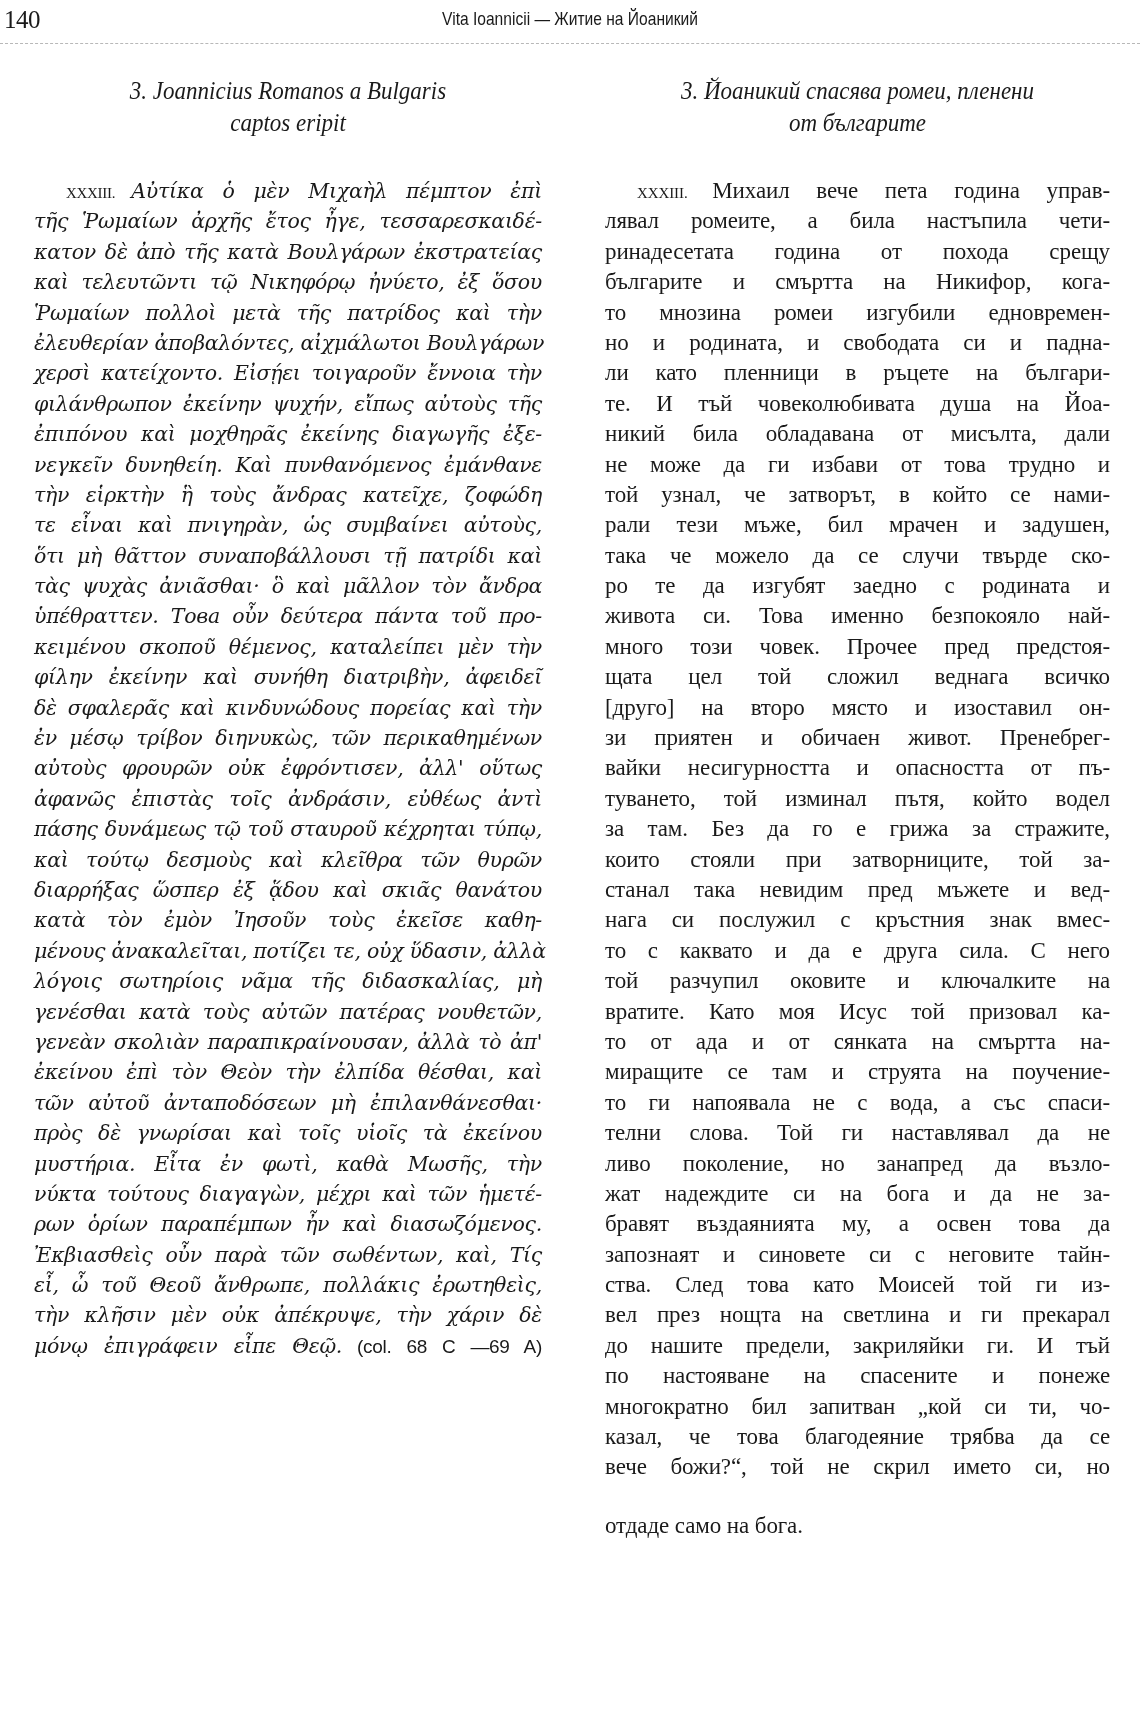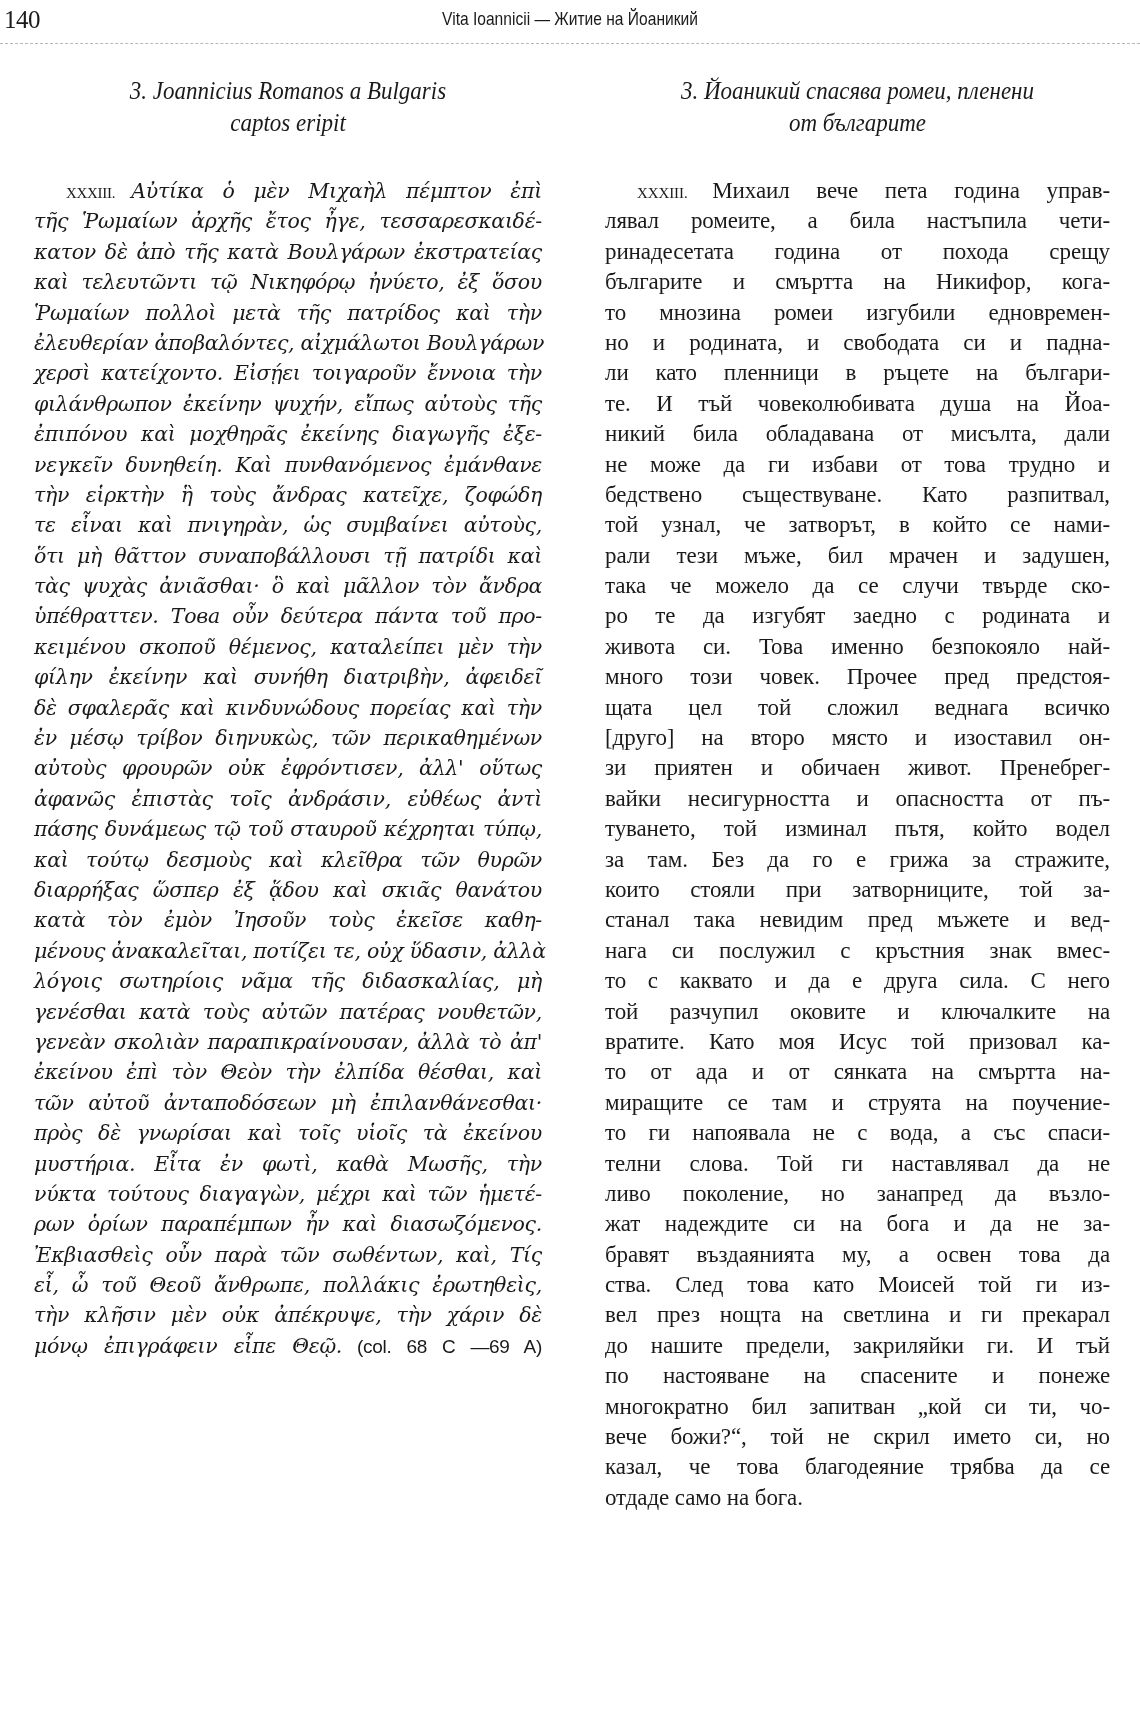--- a/index.html
+++ b/index.html
@@ -33,21 +33,21 @@
     font-family: "Liberation Serif", serif; transform: scaleX(0.92);
     margin: 0; font-weight: normal;
   }
   .body {
     margin-top: 37px;
   }
   .line {
     display: block; white-space: nowrap; text-align: justify;
     text-align-last: justify; height: 30.4px; line-height: 30.4px;
   }
-  .line.last { text-align-last: left; }
+  .line.last { text-align-last: left; margin-top: 28px; }
   .greek .line {
     font-family: "DejaVu Serif", serif; font-style: italic; font-size: 20.5px;
     letter-spacing: -0.3px;
   }
   .cyr .line {
     font-family: "Liberation Serif", serif; font-size: 23px; letter-spacing: -0.1px;
   }
   .greek .line.first, .cyr .line.first { text-indent: 32px; }
   .chapter-num { font-style: normal; font-family: "Liberation Serif", serif; font-size: 15px; }
   .ref { font-style: normal; font-family: Liberation Sans, sans-serif; font-size: 19px; }
@@ -118,21 +118,20 @@
       <span class="line first"><span class="chapter-num">XXXIII. </span><span>Михаил вече пета година управ-</span></span>
       <span class="line"><span>лявал ромеите, а била настъпила чети-</span></span>
       <span class="line"><span>ринадесетата година от похода срещу</span></span>
       <span class="line"><span>българите и смъртта на Никифор, кога-</span></span>
       <span class="line"><span>то мнозина ромеи изгубили едновремен-</span></span>
       <span class="line"><span>но и родината, и свободата си и падна-</span></span>
       <span class="line"><span>ли като пленници в ръцете на българи-</span></span>
       <span class="line"><span>те. И тъй човеколюбивата душа на Йоа-</span></span>
       <span class="line"><span>никий била обладавана от мисълта, дали</span></span>
       <span class="line"><span>не може да ги избави от това трудно и</span></span>
-      <span class="line"><span>бедствено съществуване. Като разпитвал,</span></span>
       <span class="line"><span>той узнал, че затворът, в който се нами-</span></span>
       <span class="line"><span>рали тези мъже, бил мрачен и задушен,</span></span>
       <span class="line"><span>така че можело да се случи твърде ско-</span></span>
       <span class="line"><span>ро те да изгубят заедно с родината и</span></span>
       <span class="line"><span>живота си. Това именно безпокояло най-</span></span>
       <span class="line"><span>много този човек. Прочее пред предстоя-</span></span>
       <span class="line"><span>щата цел той сложил веднага всичко</span></span>
       <span class="line"><span>[друго] на второ място и изоставил он-</span></span>
       <span class="line"><span>зи приятен и обичаен живот. Пренебрег-</span></span>
       <span class="line"><span>вайки несигурността и опасността от пъ-</span></span>
@@ -144,22 +143,23 @@
       <span class="line"><span>то с каквато и да е друга сила. С него</span></span>
       <span class="line"><span>той разчупил оковите и ключалките на</span></span>
       <span class="line"><span>вратите. Като моя Исус той призовал ка-</span></span>
       <span class="line"><span>то от ада и от сянката на смъртта на-</span></span>
       <span class="line"><span>миращите се там и струята на поучение-</span></span>
       <span class="line"><span>то ги напоявала не с вода, а със спаси-</span></span>
       <span class="line"><span>телни слова. Той ги наставлявал да не</span></span>
       <span class="line"><span>ливо поколение, но занапред да възло-</span></span>
       <span class="line"><span>жат надеждите си на бога и да не за-</span></span>
       <span class="line"><span>бравят въздаянията му, а освен това да</span></span>
+      <span class="line"><span>запознаят и синовете си с неговите тайн-</span></span>
       <span class="line"><span>ства. След това като Моисей той ги из-</span></span>
       <span class="line"><span>вел през нощта на светлина и ги прекарал</span></span>
       <span class="line"><span>до нашите предели, закриляйки ги. И тъй</span></span>
       <span class="line"><span>по настояване на спасените и понеже</span></span>
       <span class="line"><span>многократно бил запитван „кой си ти, чо-</span></span>
+      <span class="line"><span>казал, че това благодеяние трябва да се</span></span>
       <span class="line"><span>вече божи?“, той не скрил името си, но</span></span>
-      <span class="line"><span>казал, че това благодеяние трябва да се</span></span>
       <span class="line last"><span>отдаде само на бога.</span></span>
     </div>
 </div>
 
 </body></html>

